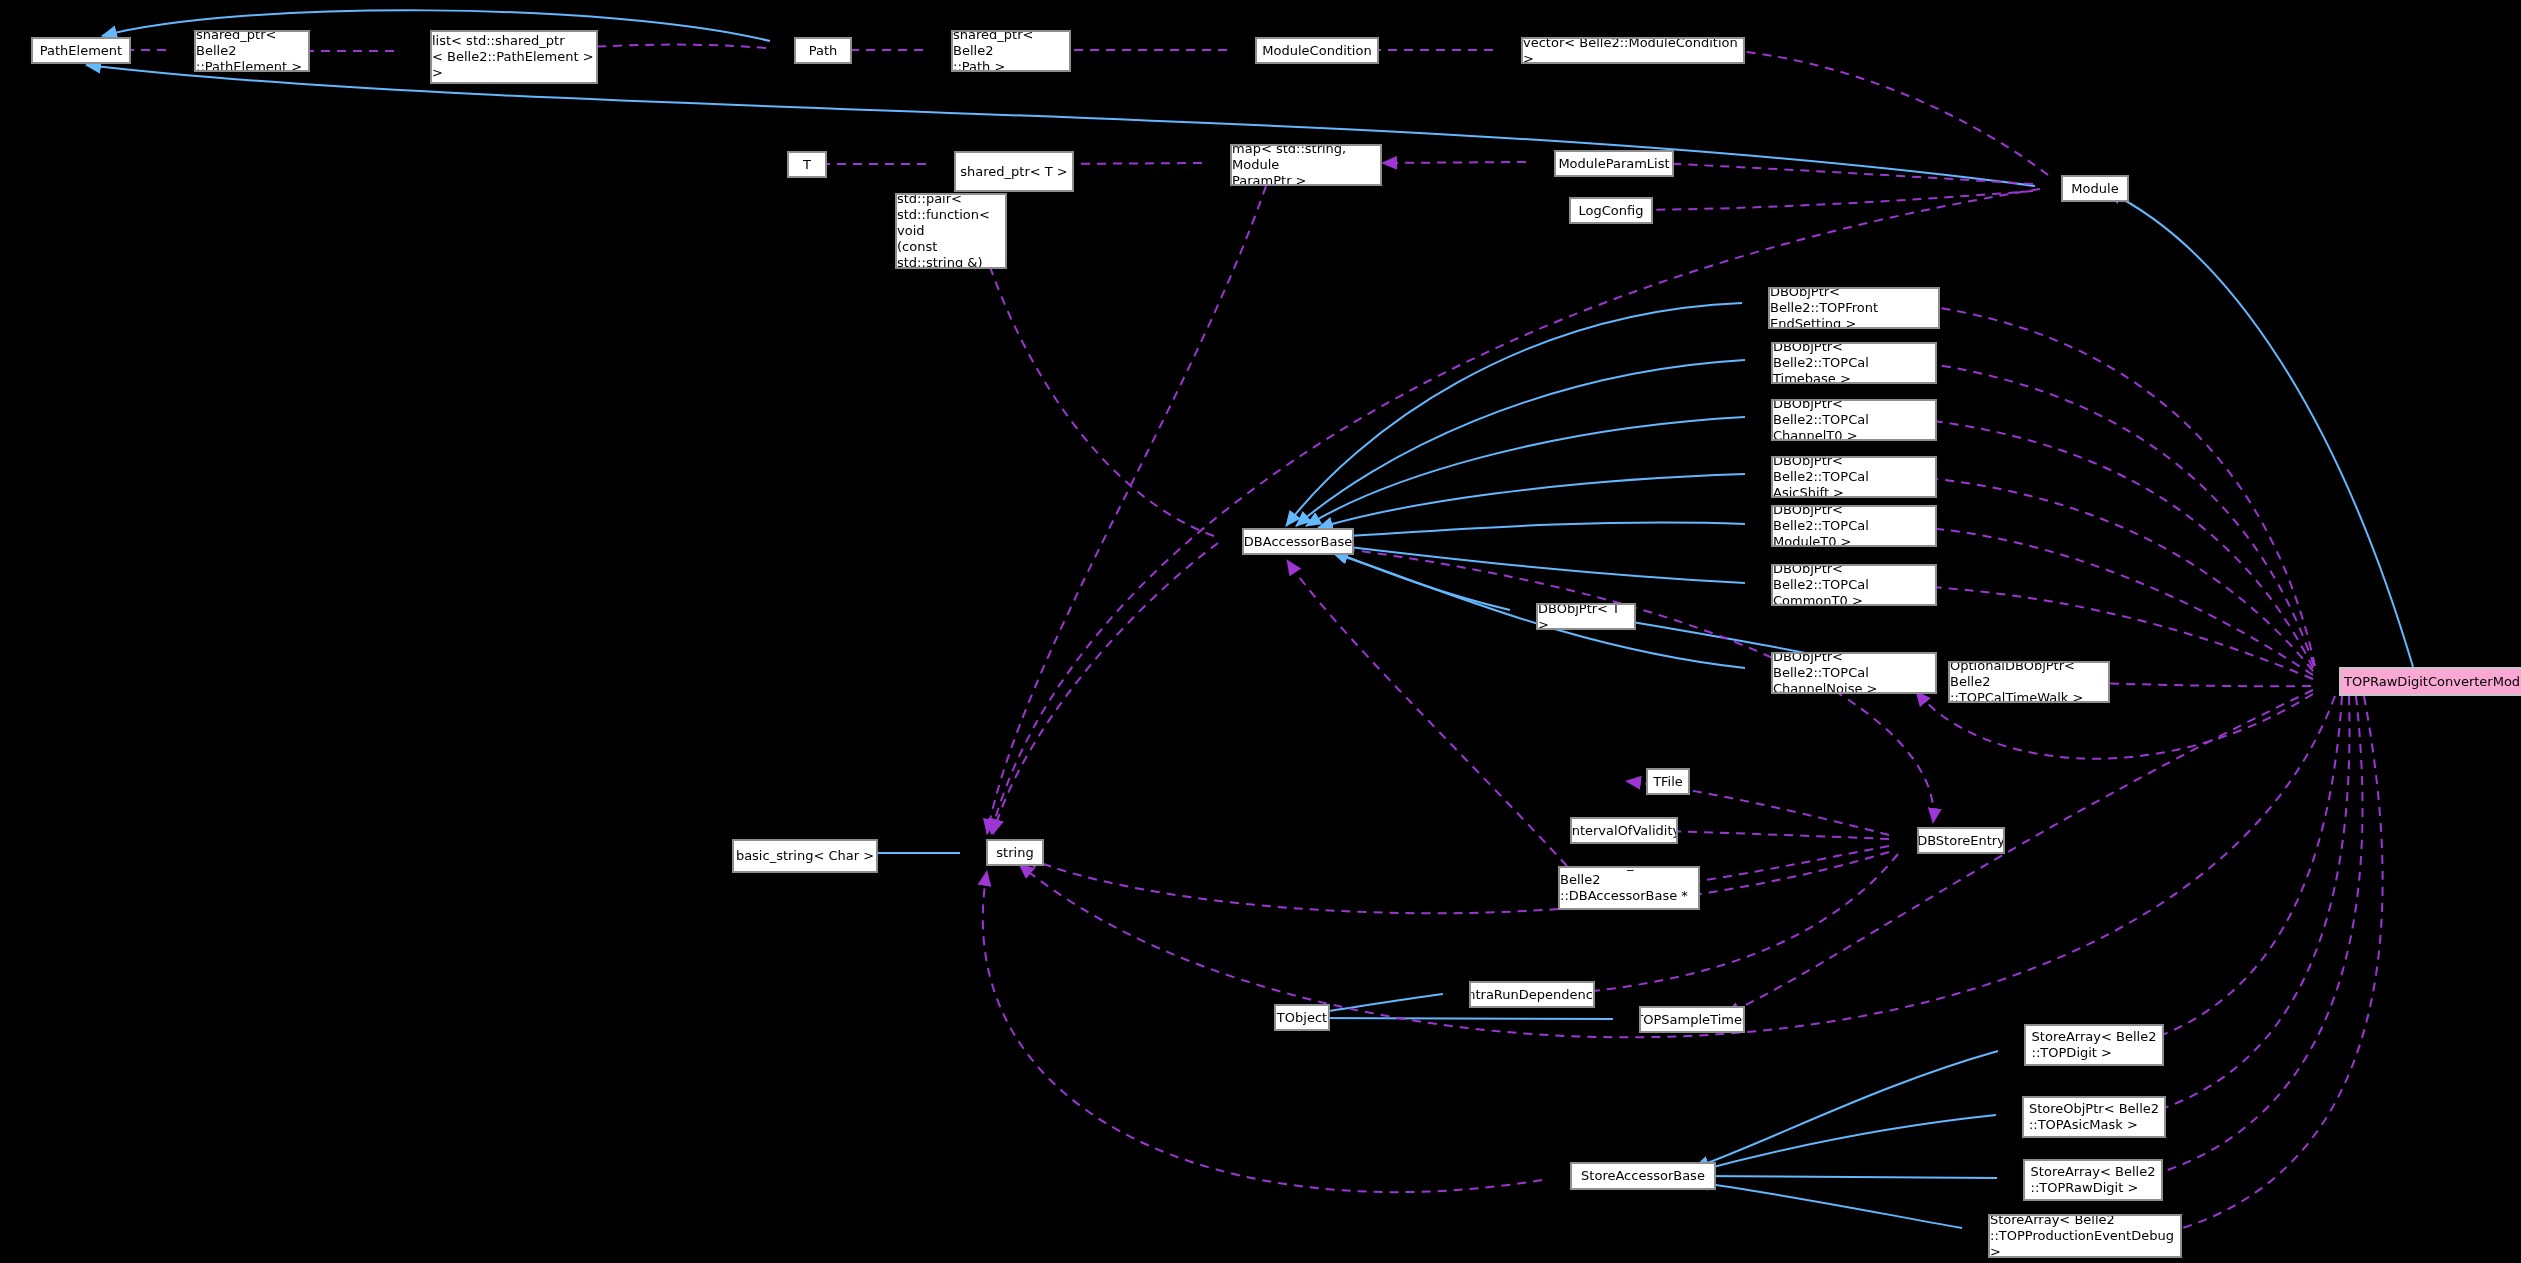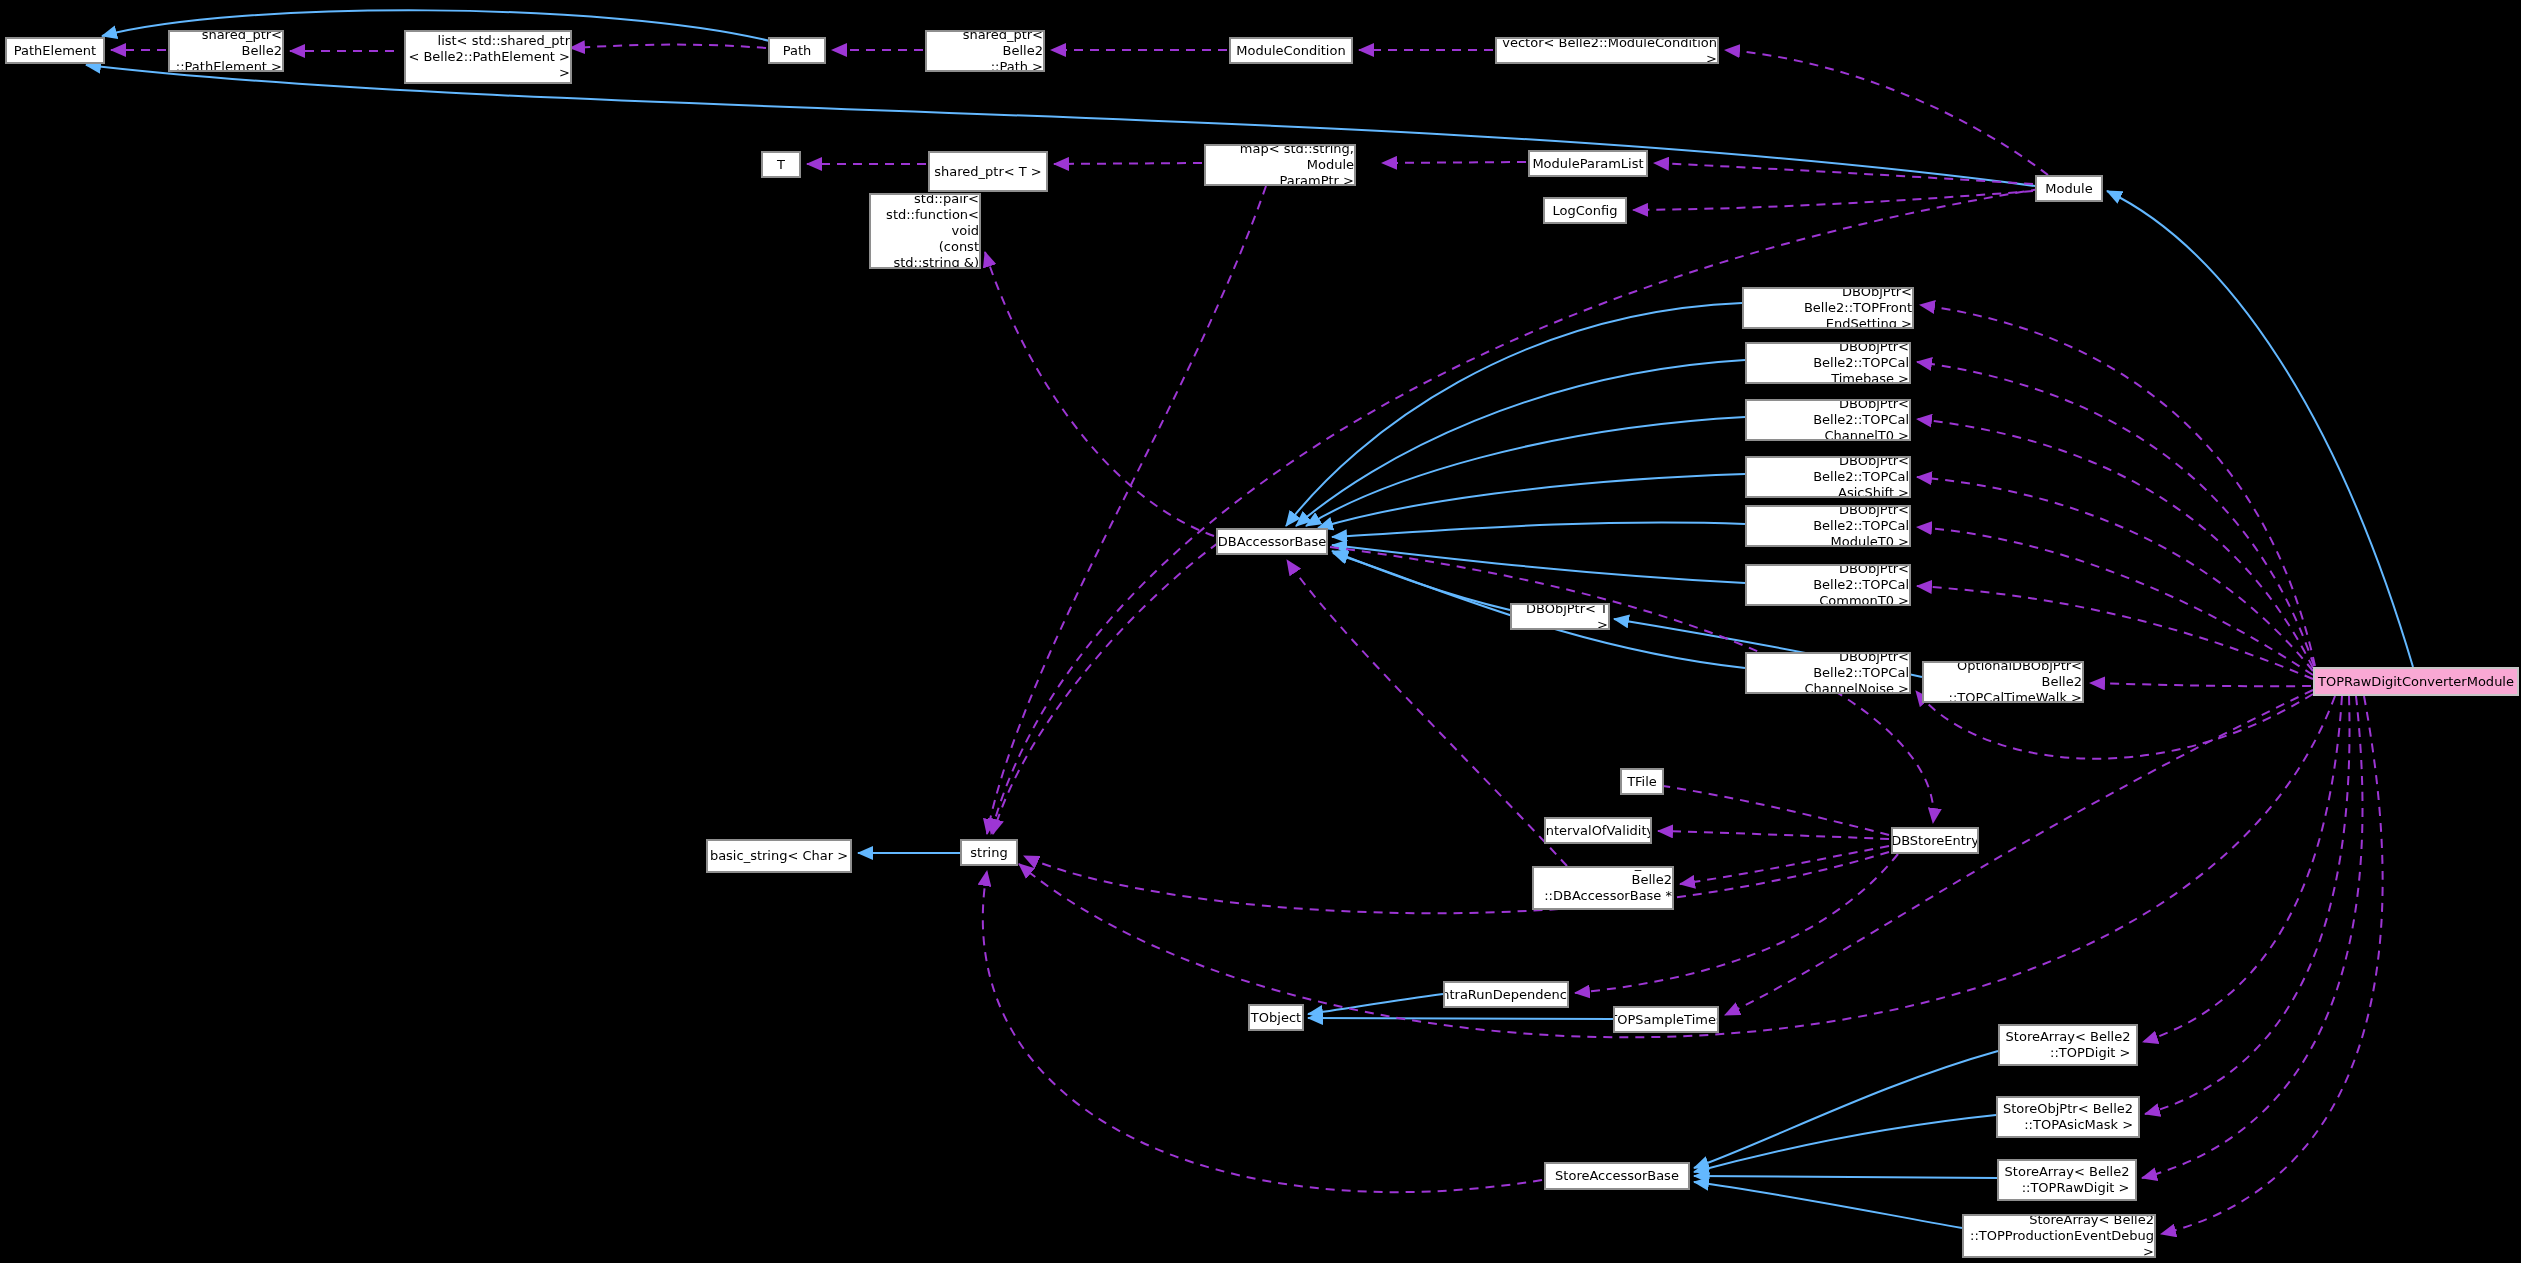--- a/index.html
+++ b/index.html
@@ -18,23 +18,24 @@
     position:absolute;
     box-sizing:border-box;
     background:#ffffff;
     border:2px solid #8e8e8e;
     color:#000;
     font-size:13px;
     line-height:16px;
     display:flex;
     align-items:center;
     justify-content:center;
-    text-align:right;
+    text-align:left;
     white-space:pre-line;
     overflow:hidden;
+    margin-left:26px;
   }
   .node.hl {
     background:#f9a8d4;
     border-color:#c6c6c6;
   }
 </style>
 </head>
 <body>
 
 <div id="canvas">

